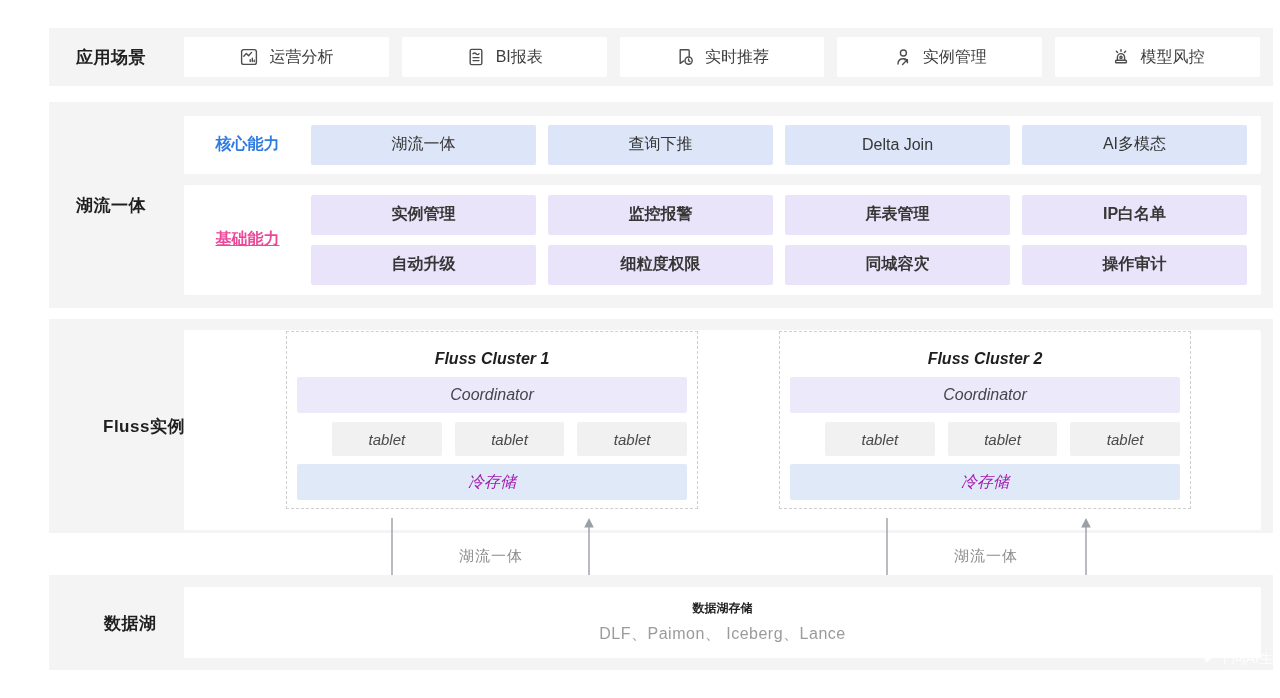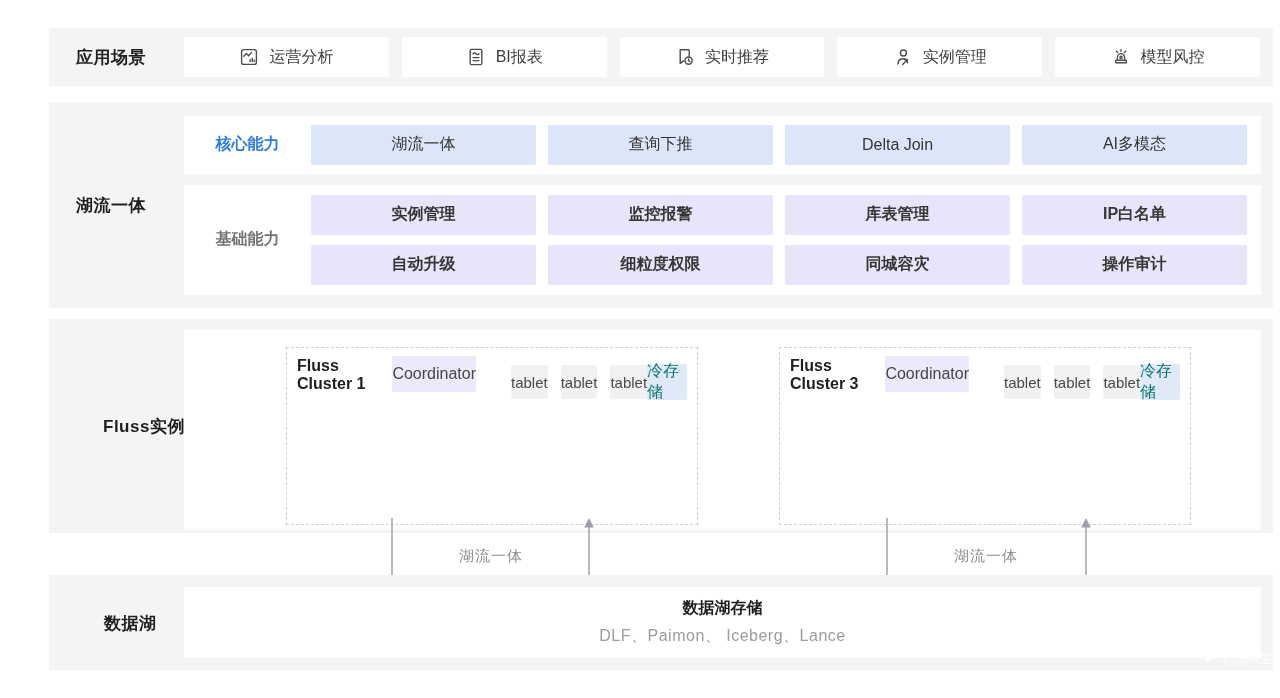--- a/index.html
+++ b/index.html
@@ -21,63 +21,63 @@
 
   
   .band-capabilities { top:102px; height:206px; align-items:center; }
   .band-capabilities .band-label { padding-left:27px; width:135px; flex:0 0 135px; }
   .cap-panels { flex:1; display:flex; flex-direction:column; gap:11px; padding-right:12px; }
   .cap-panel { background:#ffffff; border-radius:2px; display:flex; align-items:center; }
   .cap-panel.core { height:58px; }
   .cap-panel.basic { height:110px; }
   .cap-panel-label { flex:0 0 127px; text-align:center; font-size:16px; font-weight:600; }
   .cap-panel.core .cap-panel-label { color:#2e7be0; }
-  .cap-panel.basic .cap-panel-label { color:#737373; }
+  .cap-panel.basic .cap-panel-label { color:#ec4899;text-decoration:underline; }
   .chip-row { flex:1; display:flex; gap:12px; padding-right:14px; }
   .chip { flex:1; height:40px; border-radius:2px; display:flex; align-items:center;
           justify-content:center; font-size:16px; color:#363636; }
   .chip.blue { background:#dce6f8; }
   .chip.purple { background:#e9e4f9; }
   .chip-rows { flex:1; display:flex; flex-direction:column; gap:10px; padding-right:14px;font-weight:bold; }
   .chip-rows .chip-row { padding-right:0; }
 
   
   .band-fluss { top:319px; height:214px; }
   .band-fluss .band-label { position:absolute; left:54px; top:50%; transform:translateY(-50%); }
   .fluss-panel { position:absolute; left:135px; top:11px; width:1077px; height:200px;
                  background:#ffffff; border-radius:2px; }
-  .cluster { position:absolute; top:17px; width:412px; height:178px;
-             border:1px dashed #cfcfd1; padding:8px 10px; display:flex; flex-direction:row; }
+  .cluster { position:absolute; top:1px; width:412px; height:178px;
+             border:1px dashed #cfcfd1; padding:8px 10px; display:flex; flex-direction:column;font-style:italic; }
   .cluster.c1 { left:102px; }
   .cluster.c2 { left:595px; }
   .cluster-title { height:37px; display:flex; align-items:center; justify-content:center;
                    font-size:16px; font-weight:600; color:#1f1f1f; }
   .coord { height:36px; background:#ece9fa; border-radius:2px; display:flex; align-items:center;
            justify-content:center; font-size:16px; color:#45454c; }
   .tablet-row { display:flex; gap:13px; margin-top:9px;padding-left:35px; }
   .tablet { flex:1; height:34px; background:#f1f1f2; border-radius:2px; display:flex;
             align-items:center; justify-content:center; font-size:15px; color:#4a4a4a; }
   .cold { height:36px; margin-top:8px; background:#dfe9f8; border-radius:2px; display:flex;
-          align-items:center; justify-content:center; font-size:16px; color:#0f766e; }
+          align-items:center; justify-content:center; font-size:16px; color:#a21caf; }
 
   
   .arrows-overlay { position:absolute; left:0; top:0; width:1280px; height:698px;
                     pointer-events:none; }
   .flow-label { position:absolute; top:556px; transform:translate(-50%,-50%);
                 font-size:15px; color:#8c8c8c; letter-spacing:1px; }
   .flow-label.f1 { left:470px; }
   .flow-label.f2 { left:965px; }
 
   
   .band-datalake { top:575px; height:95px; }
   .band-datalake .band-label { position:absolute; left:55px; top:50%; transform:translateY(-50%); }
   .lake-panel { position:absolute; left:135px; top:12px; width:1077px; height:71px;
                 background:#ffffff; border-radius:2px; display:flex; flex-direction:column;
                 align-items:center; justify-content:center; gap:7px; }
-  .lake-title { font-size:16px; font-weight:700; color:#1f1f1f; }
+  .lake-title { font-size:12px; font-weight:700; color:#1f1f1f; }
   .lake-sub { font-size:16px; color:#9b9b9b; letter-spacing:.5px; }
 
   
   .watermark { position:absolute; right:14px; top:650px; display:flex; align-items:center; gap:5px;
                font-size:14px; color:rgba(255,255,255,0.85); }
   .watermark .wm-icon { font-size:13px; }
 </style>
 </head>
 <body>
 
@@ -180,21 +180,21 @@
         <div class="coord">Coordinator</div>
         <div class="tablet-row">
           <div class="tablet">tablet</div>
           <div class="tablet">tablet</div>
           <div class="tablet">tablet</div>
         </div>
         <div class="cold">冷存储</div>
       </div>
 
       <div class="cluster c2">
-        <div class="cluster-title">Fluss Cluster 3</div>
+        <div class="cluster-title">Fluss Cluster 2</div>
         <div class="coord">Coordinator</div>
         <div class="tablet-row">
           <div class="tablet">tablet</div>
           <div class="tablet">tablet</div>
           <div class="tablet">tablet</div>
         </div>
         <div class="cold">冷存储</div>
       </div>
 
     </div>

